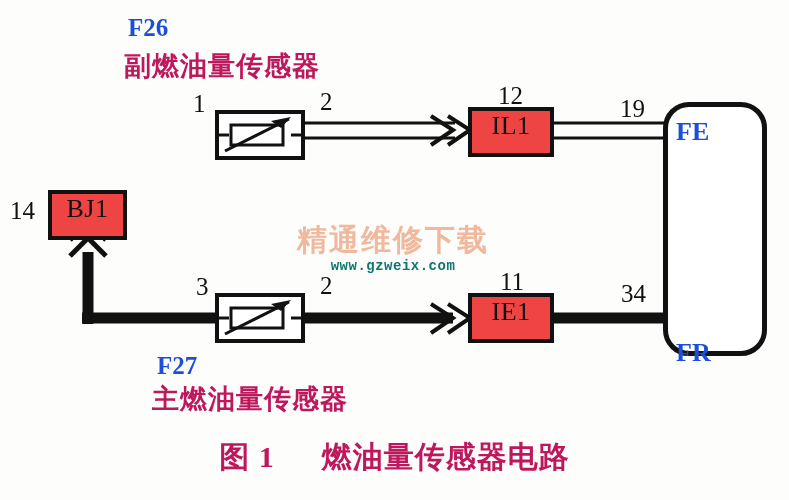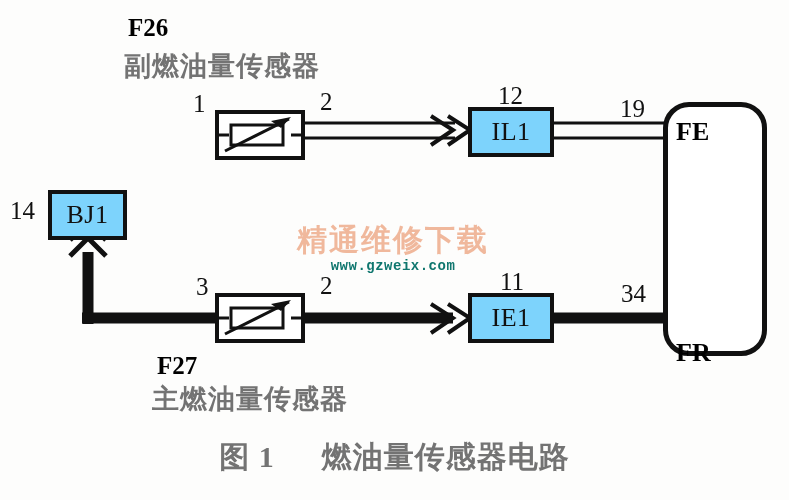--- a/index.html
+++ b/index.html
@@ -15,28 +15,28 @@
     overflow: hidden;
     font-family: "Liberation Serif", "DejaVu Serif", serif;
     color: #100f0d;
   }
   .abs { position: absolute; }
 
   
   .lbl-cn {
     font-family: "DejaVu Sans", "Liberation Sans", sans-serif;
     font-weight: bold;
-    color: #737373;
+    color: #be185d;
     white-space: nowrap;
     letter-spacing: 1px;
   }
   .lbl-lat {
     font-family: "Liberation Serif", "DejaVu Serif", serif;
     font-weight: bold;
-    color: #000000;
+    color: #1d4ed8;
     white-space: nowrap;
   }
   .lbl-num {
     font-family: "Liberation Serif", "DejaVu Serif", serif;
     font-weight: normal;
     color: #111;
     white-space: nowrap;
   }
 
   #f26-code   { left: 128px; top: 14px;  font-size: 25px; }
@@ -50,24 +50,24 @@
     text-align: center; font-size: 30px;
   }
   #caption .cap-num {
     font-family: "Liberation Serif", "DejaVu Serif", serif;
     font-weight: bold;
   }
 
   
   .box {
     border: 4px solid #111;
-    background: #7dd3fc;
+    background: #ef4444;
     box-sizing: border-box;
     display: flex;
-    align-items: center;
+    align-items: flex-start;
     justify-content: center;
   }
   .box span {
     font-family: "Liberation Serif", "DejaVu Serif", serif;
     font-size: 26px;
     color: #111;
     letter-spacing: 0.5px;
   }
 
   #bj1-box  { left: 48px;  top: 190px; width: 79px;  height: 50px; }

